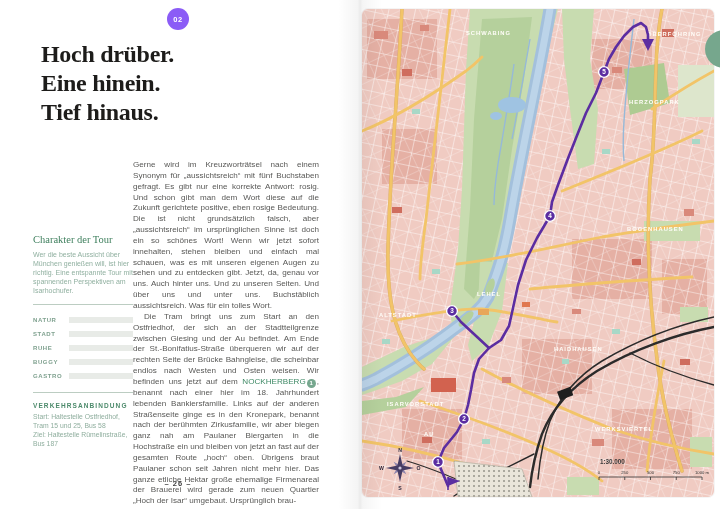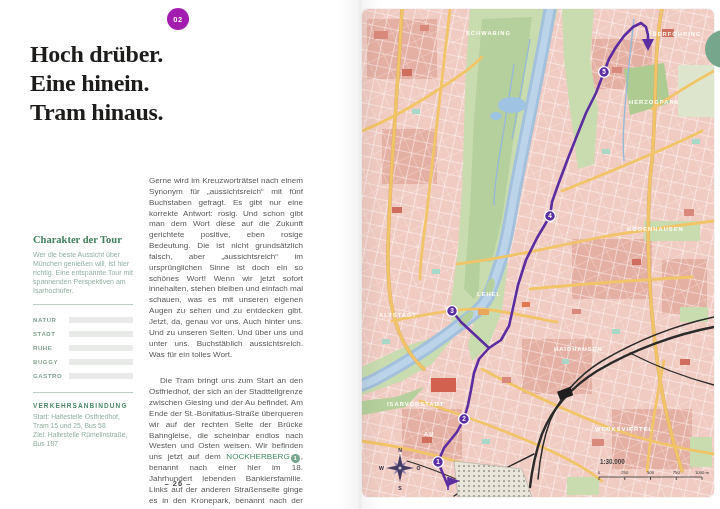--- a/index.html
+++ b/index.html
@@ -2,40 +2,40 @@
 <html><head>
 <meta charset="utf-8">
 <style>
   html,body{margin:0;padding:0;}
   body{width:720px;height:509px;overflow:hidden;background:#fdfdfc;position:relative;
        font-family:"Liberation Sans",sans-serif;}
   .spread{position:absolute;inset:0;background:#ffffff;}
 
   
   .chapter-badge{position:absolute;left:167px;top:8px;width:22px;height:22px;border-radius:50%;
-    background:#a21caf;color:#fff;font-size:7.5px;font-weight:bold;display:flex;
+    background:#8b5cf6;color:#fff;font-size:7.5px;font-weight:bold;display:flex;
     align-items:center;justify-content:center;letter-spacing:.5px;}
-  .title{position:absolute;left:30px;top:40px;margin:0;
+  .title{position:absolute;left:41px;top:40px;margin:0;
     font-family:"Liberation Serif",serif;font-weight:bold;font-size:24px;line-height:29px;
     color:#1d1c1a;letter-spacing:-.3px;}
   .sidebar{position:absolute;left:33px;top:234px;width:100px;}
-  .sidebar h2{margin:0 0 5px 0;font-family:"Liberation Serif",serif;font-weight:bold;
+  .sidebar h2{margin:0 0 5px 0;font-family:"Liberation Serif",serif;font-weight:normal;
     font-size:10.5px;color:#40805f;}
   .sidebar .char-text{margin:0;font-size:7px;line-height:9px;color:#90b0a0;}
   .sidebar hr{border:none;border-top:1px solid #bccdc2;margin:9px 0 8px 0;}
   .rating-row{display:flex;align-items:center;height:14px;}
   .rating-row .lbl{width:36px;font-size:6px;font-weight:bold;letter-spacing:.6px;color:#7fa18f;}
   .rating-row .track{flex:1;height:6px;background:#e8ebe7;position:relative;}
   .rating-row .fill{height:6px;background:#6ba184;width:0;}
   .sidebar h3{margin:9px 0 3px 0;font-size:6.5px;font-weight:bold;letter-spacing:1.1px;color:#4c8a6b;}
   .transport{margin:0;font-size:6.8px;line-height:9px;color:#8fae9e;}
   .transport span{display:block;}
   .body-col{position:absolute;left:133px;top:160px;width:186px;
     font-size:8.1px;line-height:10.85px;color:#585856;text-align:justify;}
-  .body-col p{margin:16px;}
+  .body-col p{margin:0;}
   .body-col p.indent{text-indent:11px;}
   .hl{color:#3f8a66;font-weight:normal;}
   .inline-badge{display:inline-block;width:9px;height:9px;border-radius:50%;background:#76a78e;
     color:#fff;font-size:6px;font-weight:bold;line-height:9px;text-align:center;text-indent:0;
     margin:0 1px;vertical-align:-1px;}
   .page-num{position:absolute;left:0;top:479px;width:356px;text-align:center;
     font-size:7.5px;font-weight:bold;letter-spacing:1px;color:#3f3f3f;}
 
   
   .map-wrap{position:absolute;left:362px;top:9px;width:352px;height:488px;border-radius:6px;
@@ -52,21 +52,21 @@
   .gutter-shade{position:absolute;left:338px;top:0;width:44px;height:509px;pointer-events:none;
     background:linear-gradient(to right,rgba(0,0,0,0) 0%,rgba(0,0,0,.045) 45%,rgba(0,0,0,.08) 50%,rgba(0,0,0,.04) 56%,rgba(0,0,0,0) 100%);}
 </style>
 </head>
 <body>
 
 <div class="spread">
 
   <div class="chapter-badge">02</div>
 
-  <h1 class="title"><span>Hoch drüber.</span><br><span>Eine hinein.</span><br><span>Tram hinaus.</span></h1>
+  <h1 class="title"><span>Hoch drüber.</span><br><span>Eine hinein.</span><br><span>Tief hinaus.</span></h1>
 
   <aside class="sidebar">
     <h2>Charakter der Tour</h2>
     <p class="char-text">Wer die beste Aussicht über München genießen will, ist hier richtig. Eine entspannte Tour mit spannenden Perspektiven am Isarhochufer.</p>
     <hr>
     <div>
       <div class="rating-row">
         <span class="lbl">NATUR</span>
         <span class="track"><span class="fill" style="width: 70%;"></span></span>
       </div>

